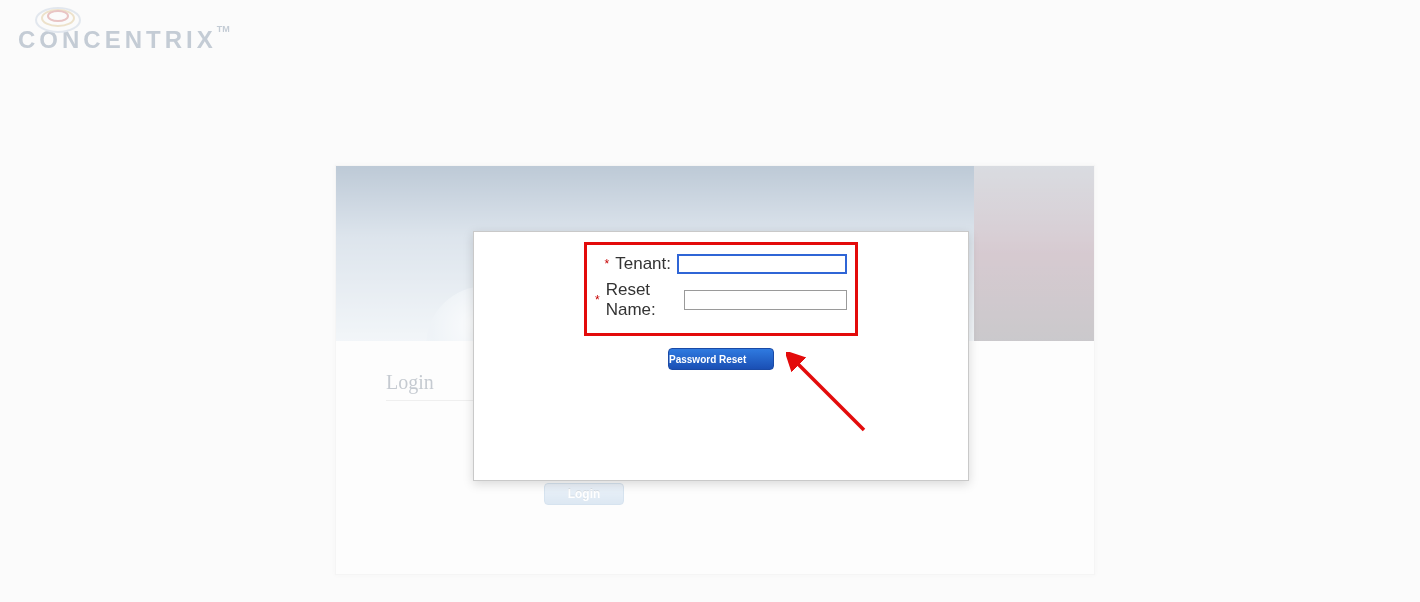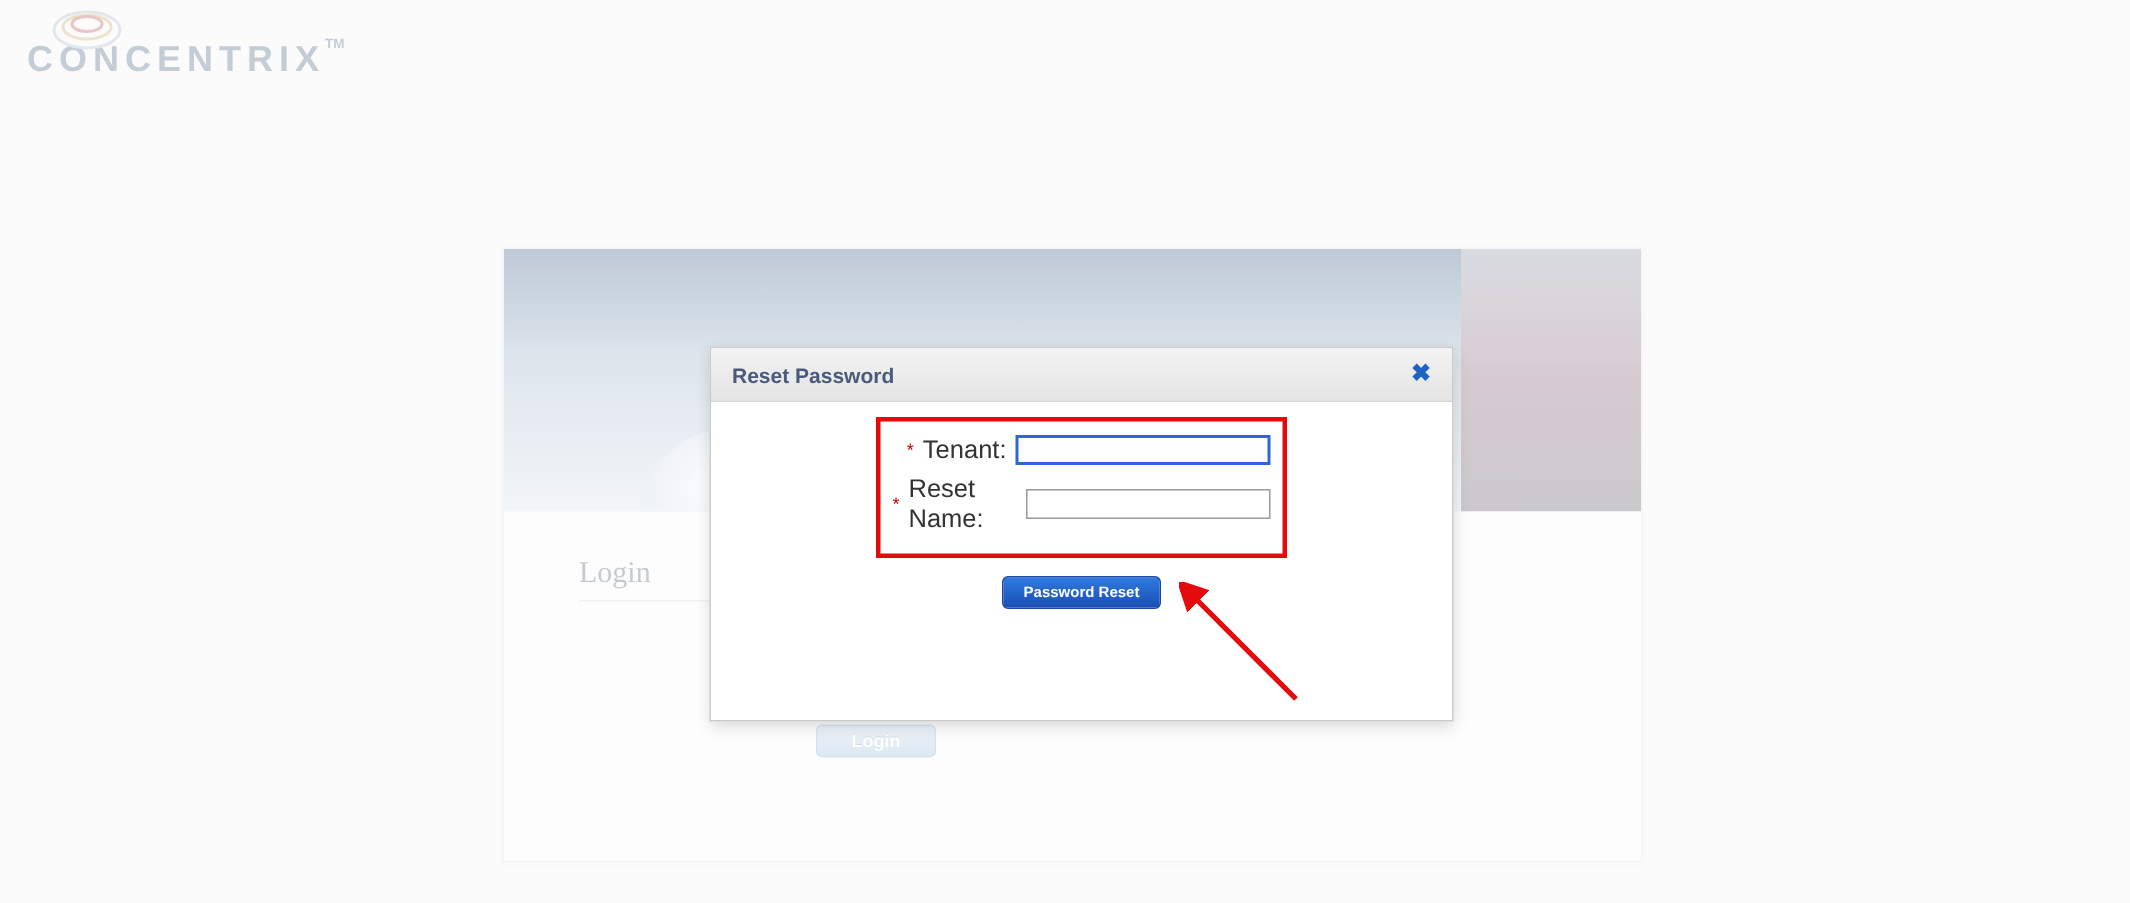--- a/index.html
+++ b/index.html
@@ -201,21 +201,20 @@
       height: 22px;
       background: linear-gradient(180deg, #2f7ae0 0%, #1a4fb4 100%);
       border: 1px solid #1a4aa6;
       border-radius: 4px;
       color: #fff;
       font-size: 10px;
       font-weight: bold;
       cursor: pointer;
       display: flex;
       align-items: center;
-      justify-content: center;
     }
     
     .arrow {
       position: absolute;
       top: 120px;
       left: 312px;
       z-index: 3;
     }
   </style>
 </head>
@@ -243,24 +242,20 @@
     </div>
     <div class="login-button">
       <span>Login</span>
     </div>
   </div>
 </div>
 
 <div class="page-fade"></div>
 
 <div class="modal">
-  <div class="modal-header">
-    <span class="modal-title">Reset Password</span>
-    <span class="modal-close">✖</span>
-  </div>
   <div class="modal-body">
     <div class="highlight-box">
       <div class="form-row">
         <span class="required">*</span>
         <span class="form-label">Tenant:</span>
         <input type="text" class="text-input focused" value="" style="">
       </div>
       <div class="form-row">
         <span class="required">*</span>
         <span class="form-label">Reset Name:</span>

